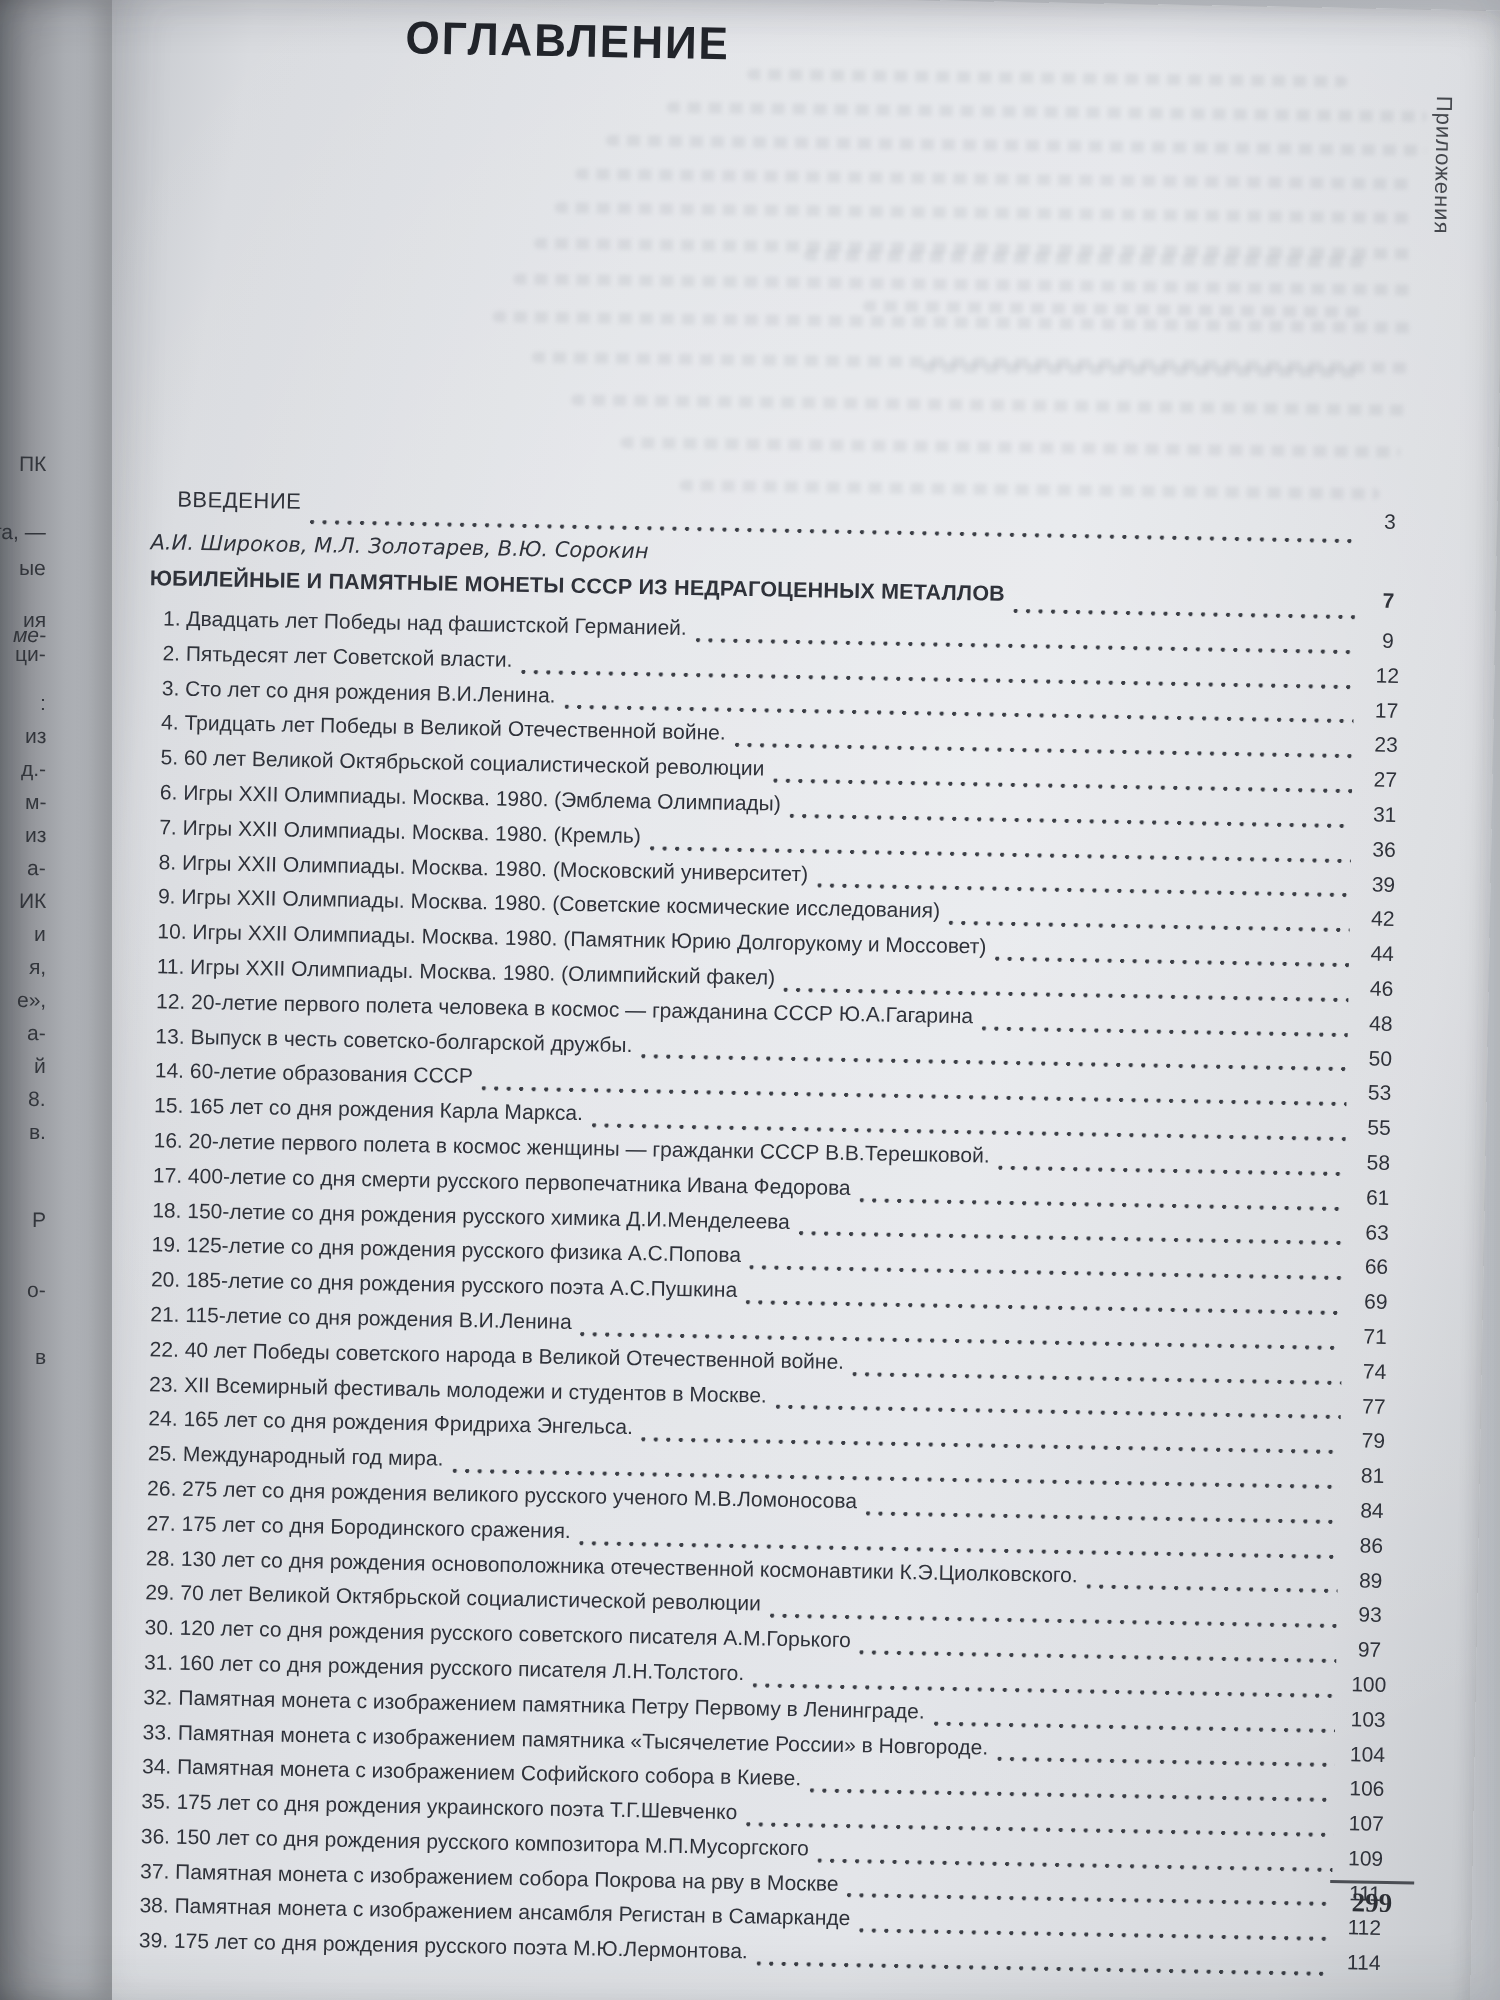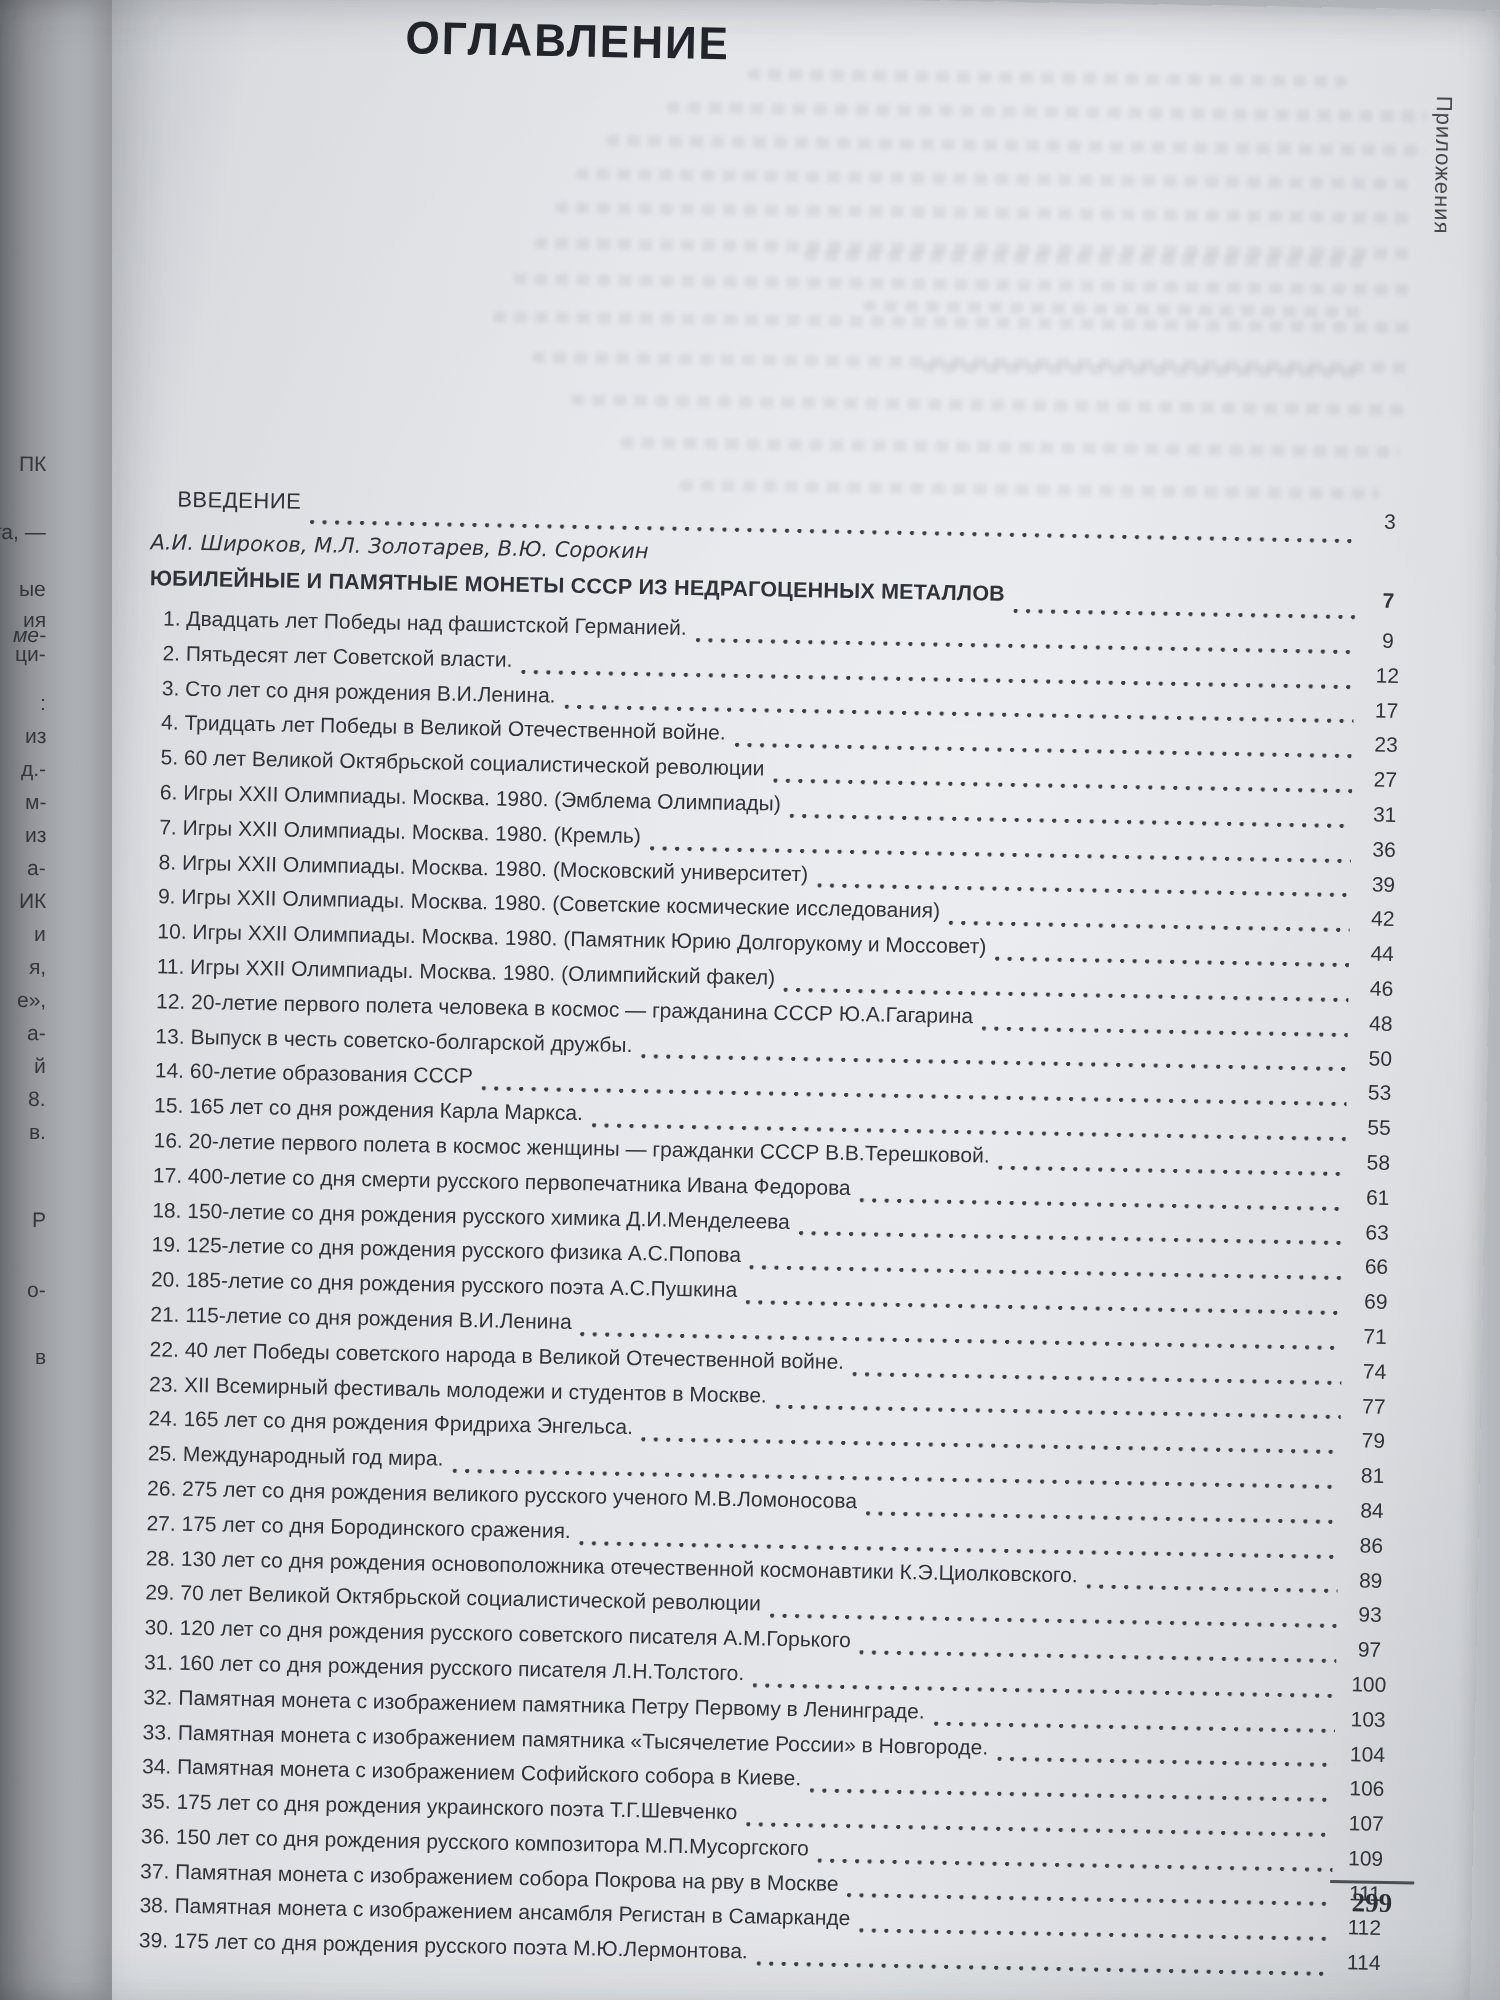--- a/index.html
+++ b/index.html
@@ -89,21 +89,21 @@
     box-shadow:inset 0 18px 40px rgba(30,33,40,.10), inset 0 -24px 50px rgba(30,33,40,.08);}
 </style>
 </head>
 <body>
 
 <div class="photo">
 
   <div class="edge-strip" id="edge-strip">
       <div class="fragment" style="top: 452px;">ПК</div>
       <div class="fragment" style="top: 520px;">та, —</div>
-      <div class="fragment" style="top: 577px;">ые</div>
+      <div class="fragment" style="top: 556px;">ые</div>
       <div class="fragment" style="top: 608px;">ия</div>
       <div class="fragment" style="top: 623px; font-style: italic;">ме-</div>
       <div class="fragment" style="top: 642px;">ци-</div>
       <div class="fragment" style="top: 691px;">:</div>
       <div class="fragment" style="top: 724px;">из</div>
       <div class="fragment" style="top: 757px;">д.-</div>
       <div class="fragment" style="top: 790px;">м-</div>
       <div class="fragment" style="top: 823px;">из</div>
       <div class="fragment" style="top: 856px;">а-</div>
       <div class="fragment" style="top: 889px;">ИК</div>

